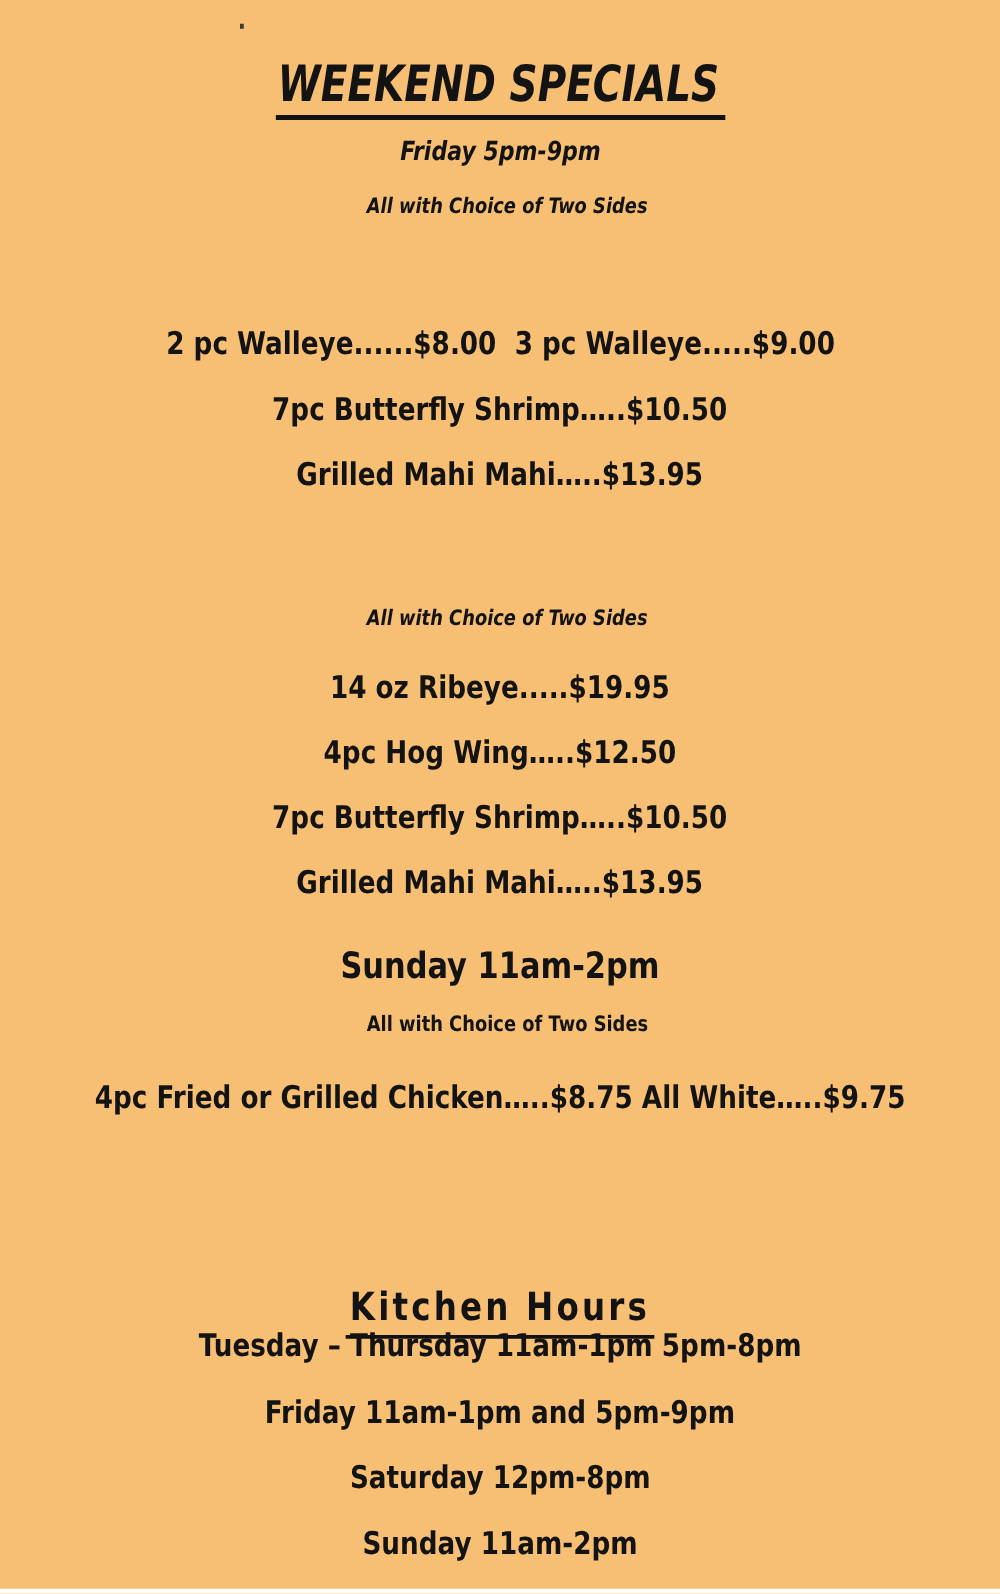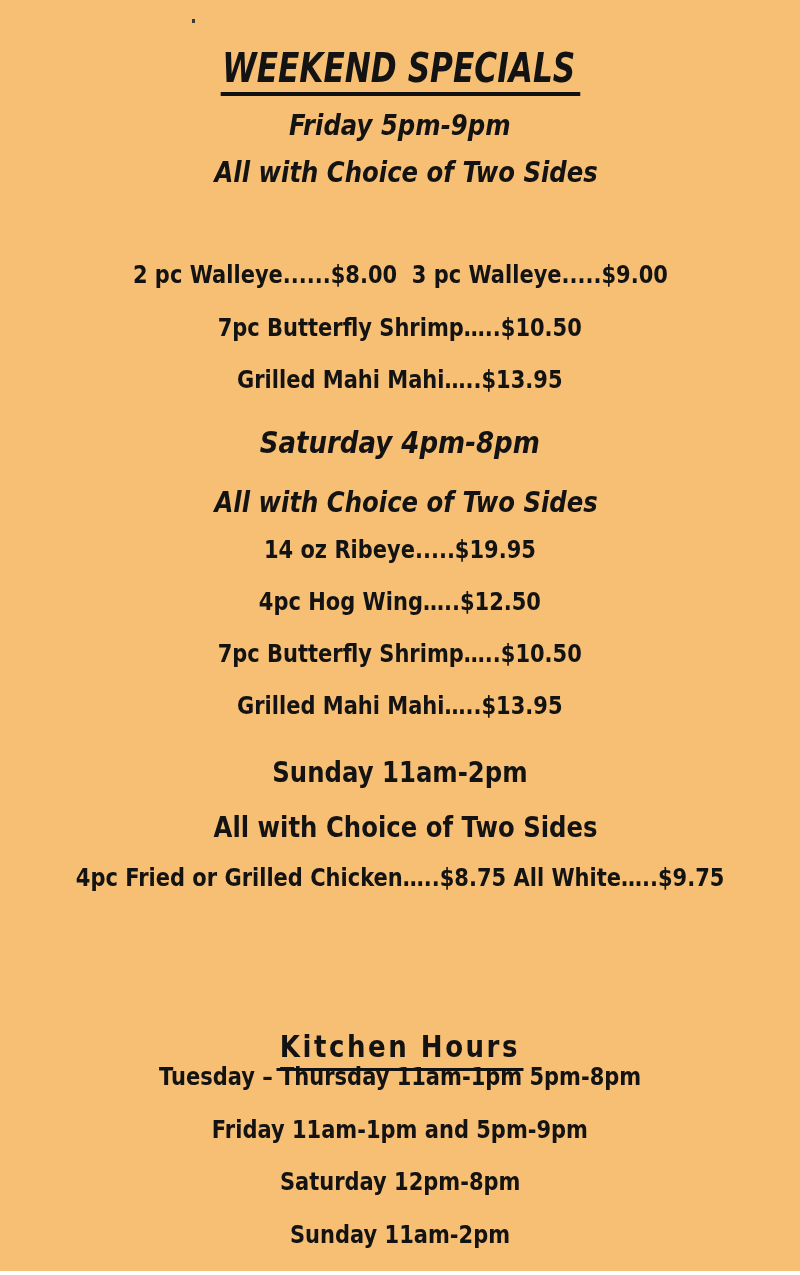--- a/index.html
+++ b/index.html
@@ -38,23 +38,23 @@
   .menu-title {
     top: 47px;
     font-size: 40px;
     font-style: italic;
   }
   .menu-title .line-inner {
     transform: scaleX(0.78);
     border-bottom: 4px solid #111;
     padding: 0 6px 3px 2px;
   }
-  .heading-italic { font-size: 29px; font-style: italic; }
+  .heading-italic { font-size: 21px; font-style: italic; }
   .heading-upright { font-size: 29px; }
-  .sub { font-size: 29px; padding-left: 12px; }
+  .sub { font-size: 17px; padding-left: 12px; }
   .sub-italic { font-style: italic; }
   .item { font-size: 25px; }
   .kitchen-heading {
     top: 1002px;
     font-size: 31px;
     letter-spacing: 3px;
     margin-top: 28px;
   }
   .kitchen-heading .line-inner {
     border-bottom: 3px solid #111;
@@ -90,23 +90,20 @@
   <div class="line item" style="top:262px">
     <span class="line-inner">2 pc Walleye......$8.00  3 pc Walleye.....$9.00</span>
   </div>
   <div class="line item" style="top:315px">
     <span class="line-inner">7pc Butterfly Shrimp…..$10.50</span>
   </div>
   <div class="line item" style="top:367px">
     <span class="line-inner">Grilled Mahi Mahi…..$13.95</span>
   </div>
 
-  <div class="line heading-italic" style="top:426px; font-size:31px">
-    <span class="line-inner">Saturday 4pm-8pm</span>
-  </div>
   <div class="line sub sub-italic" style="top:487px">
     <span class="line-inner">All with Choice of Two Sides</span>
   </div>
   <div class="line item" style="top:537px">
     <span class="line-inner">14 oz Ribeye.....$19.95</span>
   </div>
   <div class="line item" style="top:589px">
     <span class="line-inner">4pc Hog Wing…..$12.50</span>
   </div>
   <div class="line item" style="top:641px">

